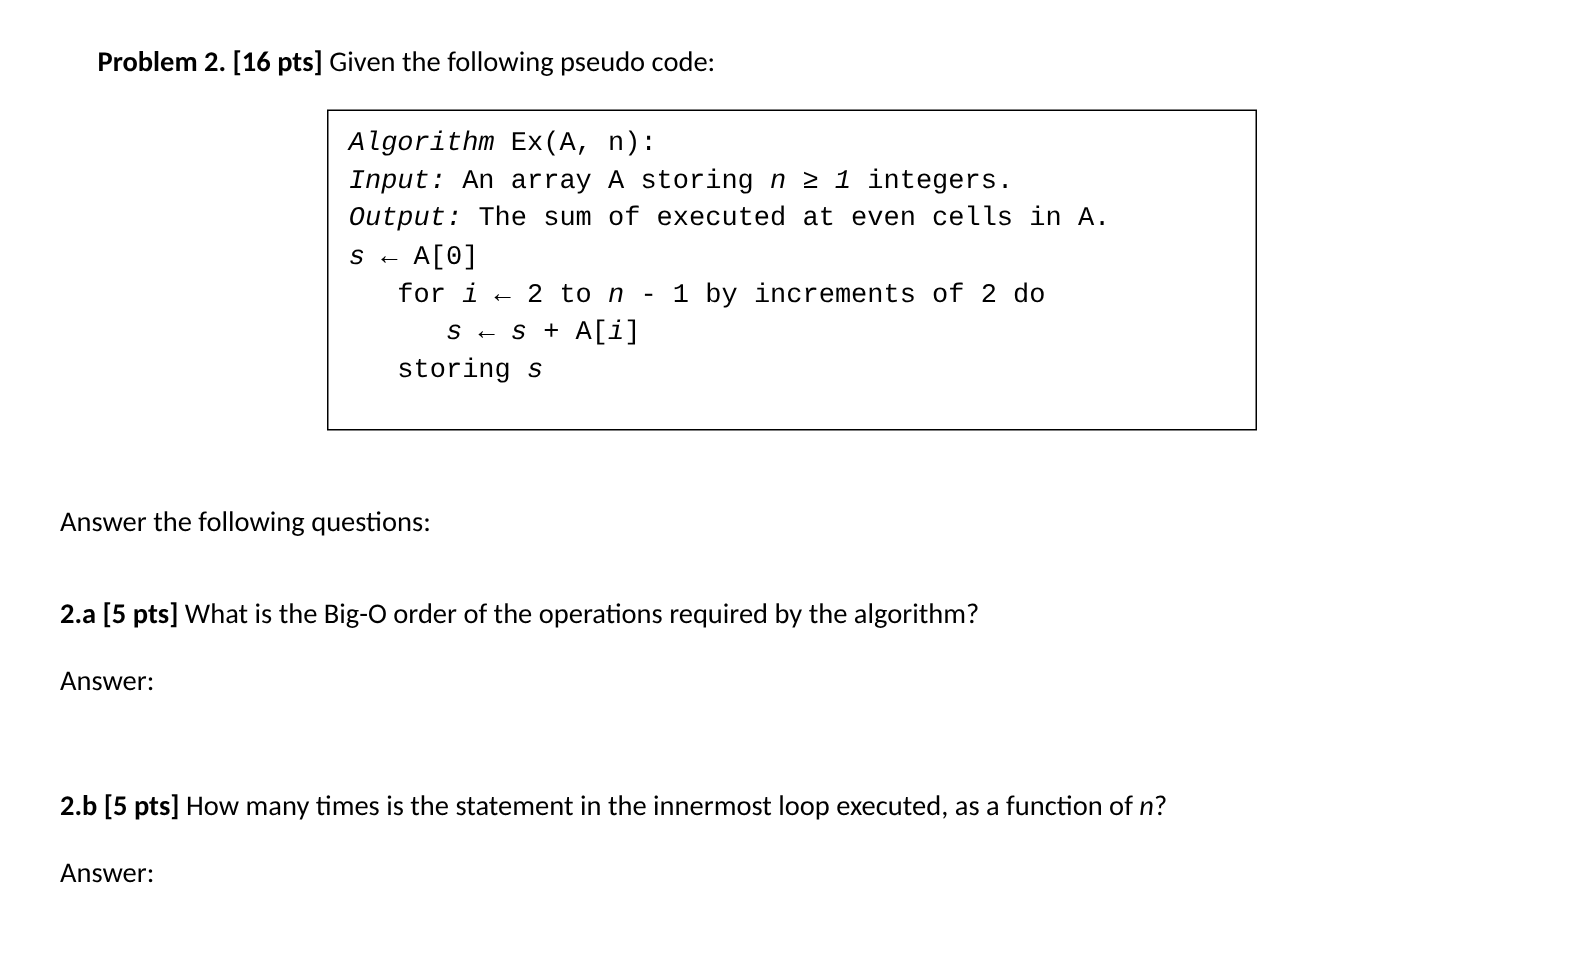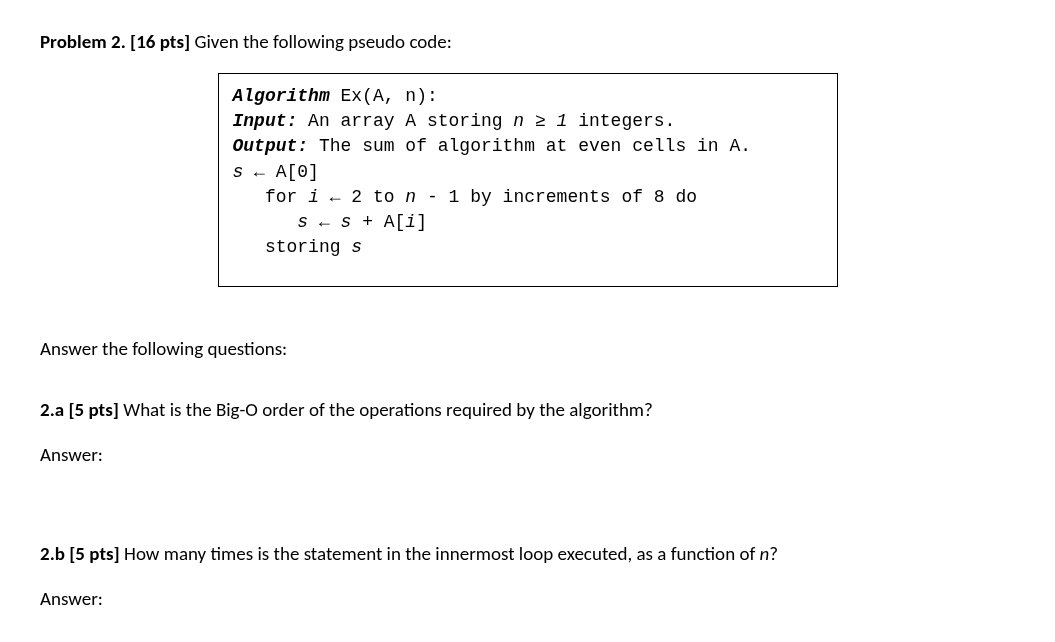--- a/index.html
+++ b/index.html
@@ -13,44 +13,44 @@
       color: #000;
       background: #fff;
       padding: 30px 40px;
       width: 1055px;
     }
     .problem-header {
       margin-bottom: 20px;
     }
     .problem-header .bold {
       font-weight: bold;
+      margin-left: 25px;
     }
     .code-box {
       border: 1.5px solid #000;
       padding: 10px 14px 26px 14px;
       margin: 0 auto 50px auto;
       width: 620px;
       font-family: 'Courier New', Courier, monospace;
       font-size: 18px;
       line-height: 1.4;
       white-space: pre;
     }
     .code-box .bold-italic {
-      font-weight: bold;
+      font-weight: normal;
       font-style: italic;
     }
     .code-box .italic {
       font-style: italic;
     }
     .section {
       margin-bottom: 38px;
     }
     .question {
       margin-bottom: 22px;
-      margin-top: 16px;
     }
     .question .bold {
       font-weight: bold;
     }
     .question .italic {
       font-style: italic;
     }
     .answer-label {
       font-weight: normal;
       margin-bottom: 40px;
@@ -61,23 +61,23 @@
   </style>
 </head>
 <body>
 
 <div class="problem-header">
   <span class="bold">Problem 2. [16 pts]</span><span>  Given the following pseudo code:</span>
 </div>
 
 <div class="code-box"><span class="bold-italic">Algorithm</span><span> Ex(A, n):</span>
 <span class="bold-italic">Input:</span><span> An array A storing </span><span class="italic">n</span><span> ≥ </span><span class="italic">1</span><span> integers.</span>
-<span class="bold-italic">Output:</span><span> The sum of algorithm at even cells in A.</span>
+<span class="bold-italic">Output:</span><span> The sum of executed at even cells in A.</span>
 <span class="italic">s</span><span> ← A[0]</span>
-<span>   for </span><span class="italic">i</span><span> ← 2 to </span><span class="italic">n</span><span> - 1 by increments of 8 do</span>
+<span>   for </span><span class="italic">i</span><span> ← 2 to </span><span class="italic">n</span><span> - 1 by increments of 2 do</span>
 <span>      </span><span class="italic">s</span><span> ← </span><span class="italic">s</span><span> + A[</span><span class="italic">i</span><span>]</span>
 <span>   storing </span><span class="italic">s</span></div>
 
 <div class="section">Answer the following questions:</div>
 
 <div class="question">
   <span class="bold">2.a [5 pts]</span><span>  What is the Big-O order of the operations required by the algorithm?</span>
 </div>
 
 <div class="answer-label">Answer:</div>

